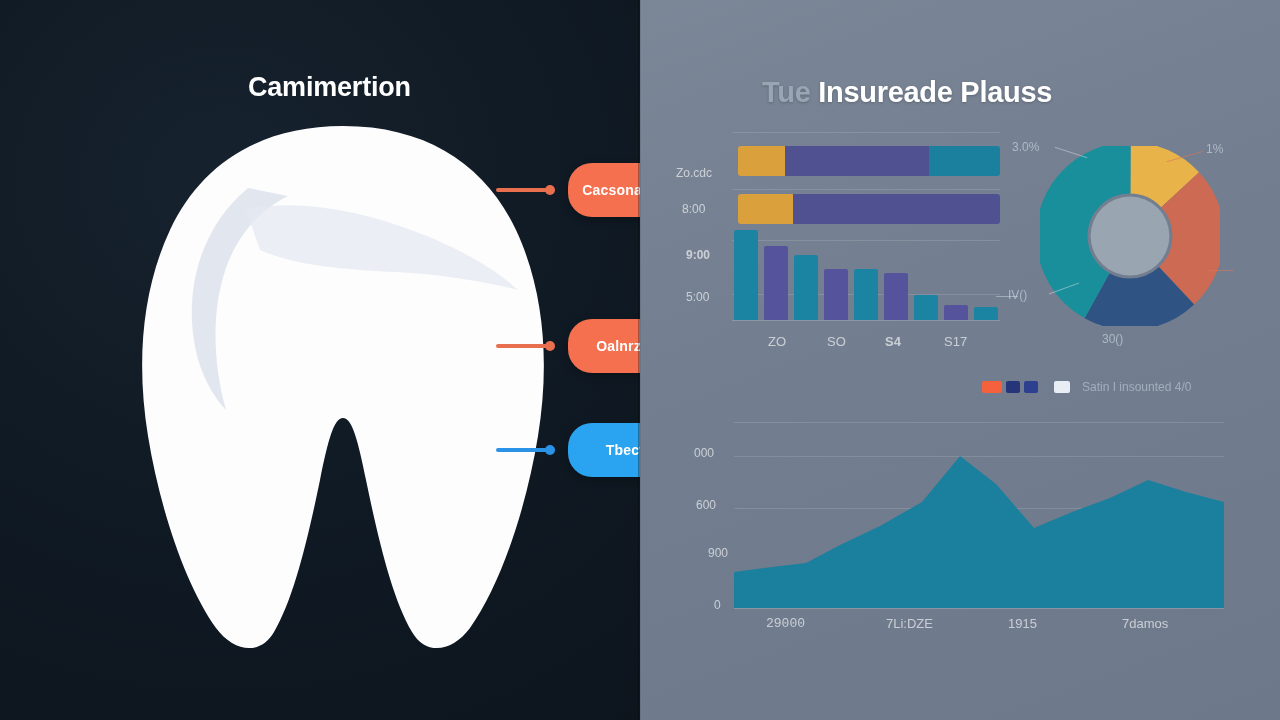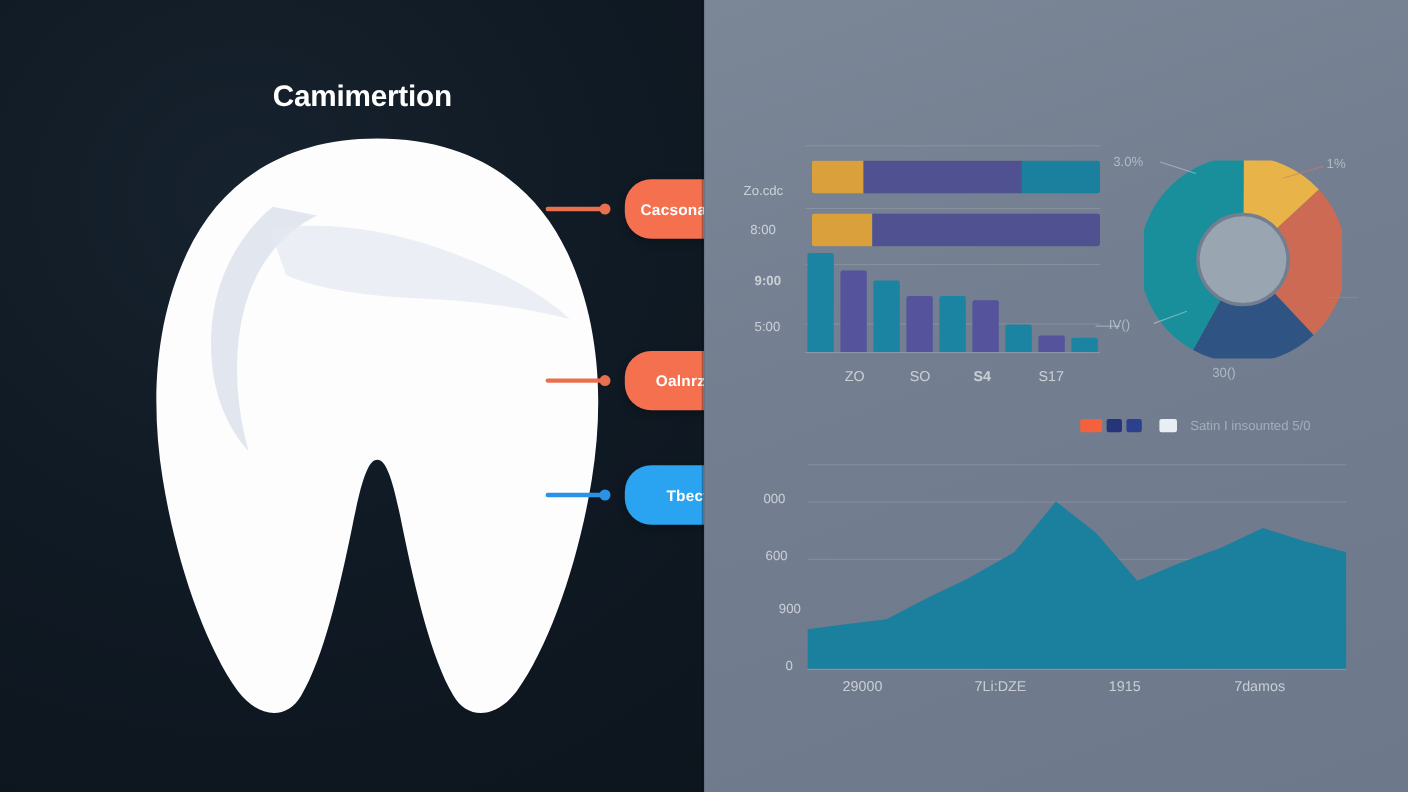--- a/index.html
+++ b/index.html
@@ -89,20 +89,24 @@
   <div class="leader" style="left:496px;top:448px;width:56px;background:#2a93e8;">
     <i class="cap r" style="background:#2a93e8;"></i>
   </div>
   <div class="pill" style="left:568px;top:423px;width:114px;height:54px;background:#2aa3f0;">
     <span>Tbect</span>
   </div>
 
   <div class="panel-right"></div>
   <div class="seam"></div>
 
+  <div class="title-right">
+    <span class="dim">Tue</span>
+    <span>Insureade Plauss</span>
+  </div>
 
   <div class="chart-box" style="left:672px;top:132px;width:330px;height:230px;">
 
     <div class="axis-lbl" style="left:4px;top:34px;">Zo.cdc</div>
     <div class="axis-lbl" style="left:10px;top:70px;">8:00</div>
     <div class="axis-lbl" style="left:14px;top:116px;font-weight:bold;">9:00</div>
     <div class="axis-lbl" style="left:14px;top:158px;">5:00</div>
 
     <div class="gridline" style="left:60px;top:0px;width:268px;"></div>
     <div class="gridline" style="left:60px;top:57px;width:268px;"></div>
@@ -160,39 +164,39 @@
     <div class="lead-thin" style="left:38px;top:158px;width:32px;transform:rotate(-20deg);"></div>
 
     <div class="donut-lbl" style="left:92px;top:202px;">30()</div>
   </div>
 
   <div class="legend" style="left:982px;top:380px;">
     <div class="sw" style="background:#f4613c;"></div>
     <div class="sw" style="background:#26347a;width:14px;"></div>
     <div class="sw" style="background:#2d3f8f;width:14px;"></div>
     <div class="sw" style="background:#e9eef4;margin-left:12px;width:16px;"></div>
-    <div class="ltxt">Satin I insounted 5/0</div>
+    <div class="ltxt">Satin I insounted 4/0</div>
   </div>
 
   <div class="chart-box" style="left:690px;top:420px;width:540px;height:230px;">
 
     <div class="axis-lbl" style="left:4px;top:26px;">000</div>
     <div class="axis-lbl" style="left:6px;top:78px;">600</div>
     <div class="axis-lbl" style="left:2px;top:126px;margin-left:16px;">900</div>
     <div class="axis-lbl" style="left:24px;top:178px;">0</div>
 
     <div class="gridline" style="left:44px;top:2px;width:490px;"></div>
     <div class="gridline" style="left:44px;top:36px;width:490px;"></div>
     <div class="gridline" style="left:44px;top:88px;width:490px;"></div>
     <div class="gridline" style="left:44px;top:188px;width:490px;background:rgba(255,255,255,.2);"></div>
 
     <svg width="490" height="190" viewBox="0 0 490 190" style="position:absolute;left:44px;top:0px;">
       <path d="M0,152 L38,147 L72,143 L108,124 L146,106 L188,82 L226,36 L262,64
                L300,108 L338,92 L376,78 L414,60 L452,72 L490,82 L490,188 L0,188 Z" fill="#1b7f9e"></path>
     </svg>
 
-    <div class="axis-lbl" style="left:76px; top:196px;font-size:13px;">29000</div>
+    <div class="axis-lbl" style="left:76px; top:196px;font-size:13px;font-family:Liberation Mono, monospace;">29000</div>
     <div class="axis-lbl" style="left:196px;top:196px;font-size:13px;">7Li:DZE</div>
     <div class="axis-lbl" style="left:318px;top:196px;font-size:13px;">1915</div>
     <div class="axis-lbl" style="left:432px;top:196px;font-size:13px;">7damos</div>
   </div>
 
 </div>
 
 </body></html>

